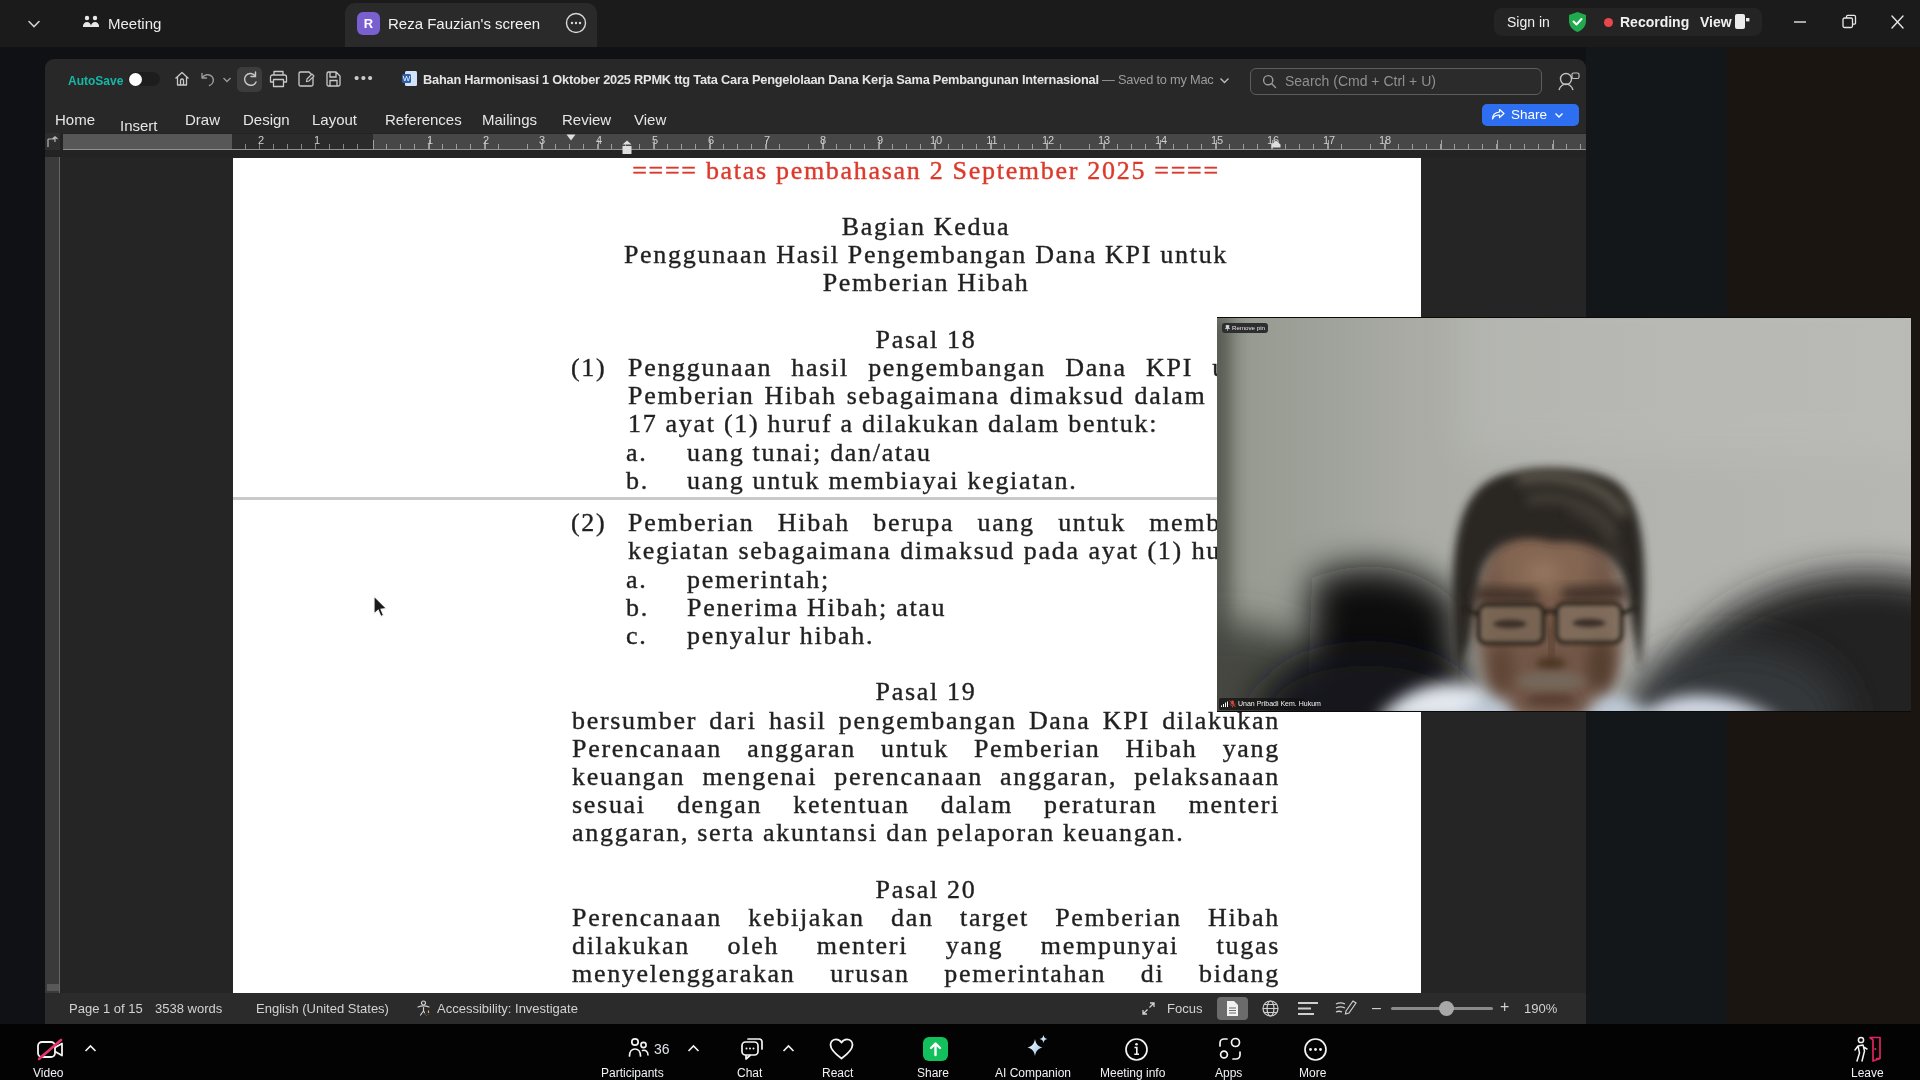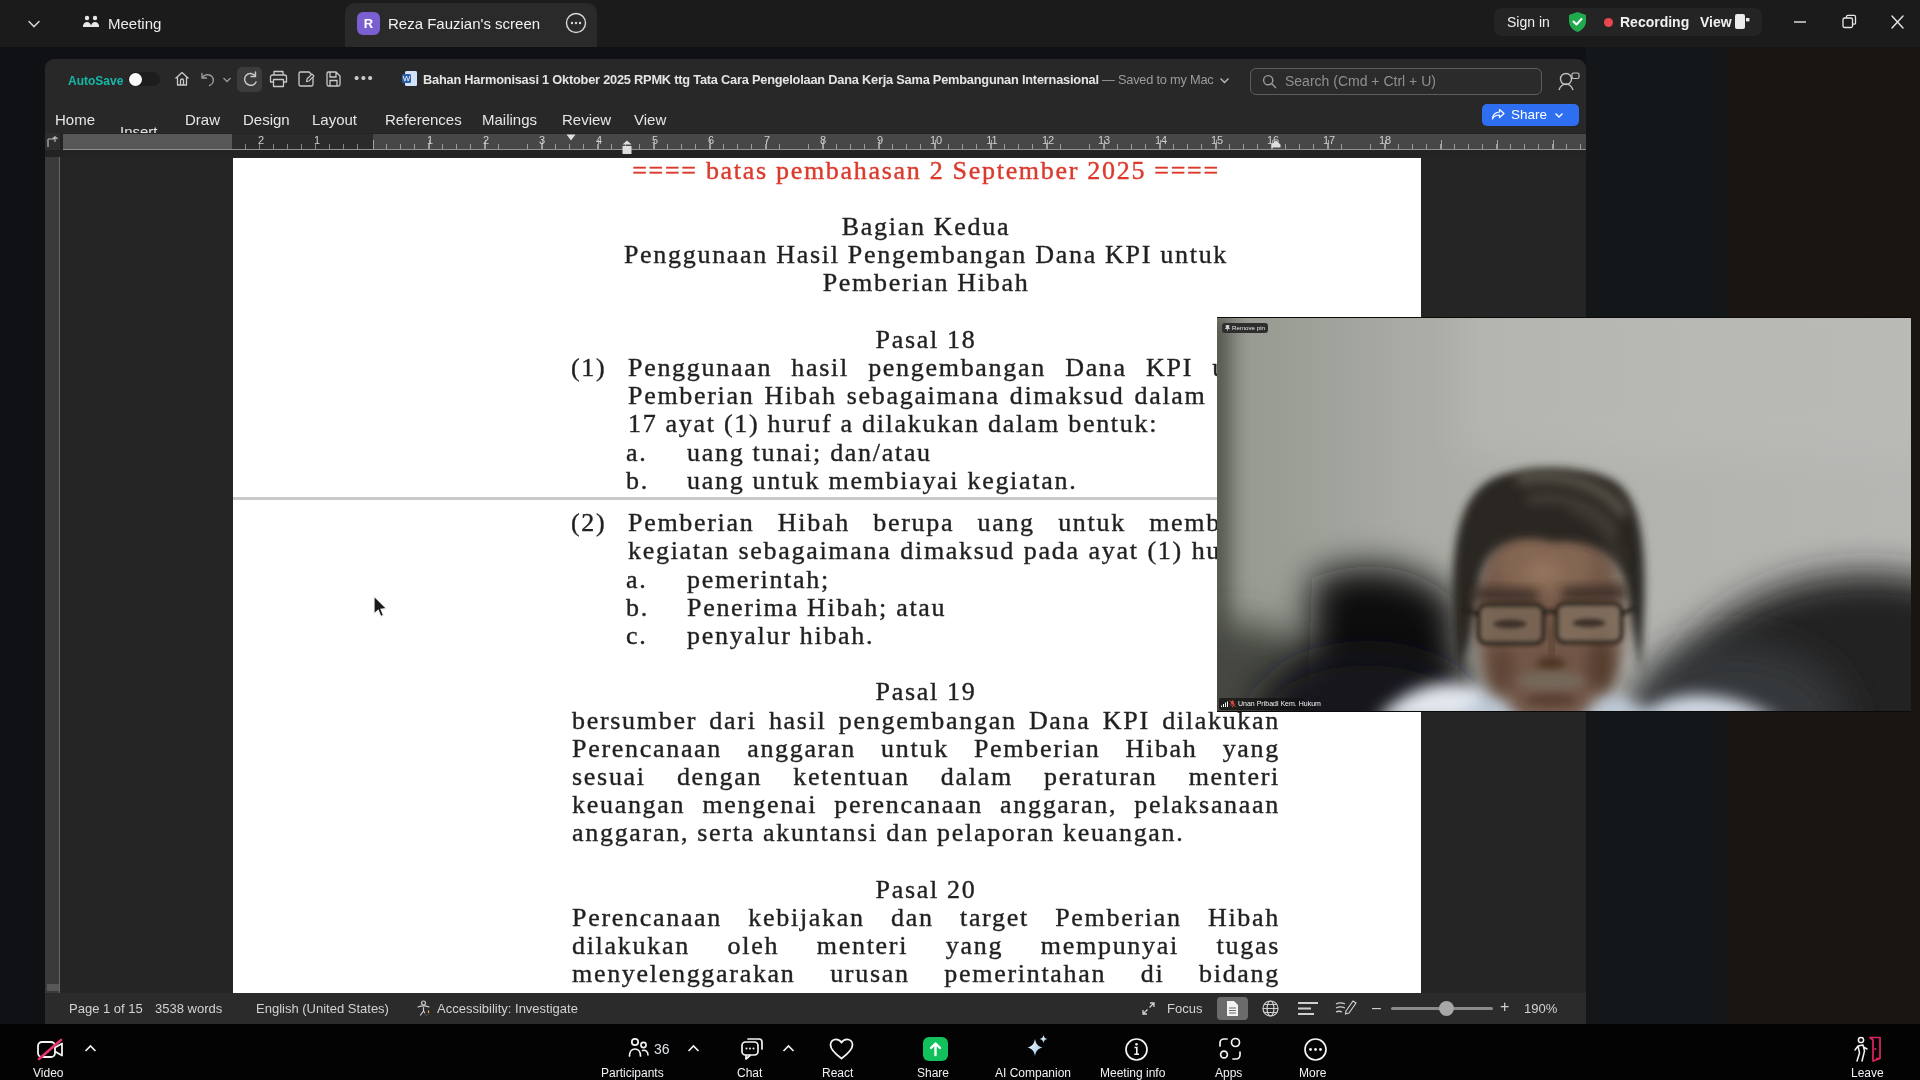--- a/index.html
+++ b/index.html
@@ -121,21 +121,21 @@
     </svg>
   <div class="abs" style="left:1240px;top:14px;color:#909090;font-size:14px;">Search (Cmd + Ctrl + U)</div>
   <svg class="abs" style="left:1512px;top:12px;" width="24" height="21" viewBox="0 0 24 21">
     <circle cx="9" cy="8" r="5.5" stroke="#c2c2c2" stroke-width="1.4" fill="none"></circle>
     <path d="M2 19 c1-4 4.5-6 7-6 s6 2 7 6" stroke="#c2c2c2" stroke-width="1.4" fill="none"></path>
     <rect x="15" y="2" width="7" height="5.5" rx="1.5" stroke="#c2c2c2" stroke-width="1.2" fill="none"></rect>
   </svg>
 
   <div class="abs" style="left:0;top:46px;width:100%;height:34px;color:#e6e6e6;font-size:15px;">
     <span class="abs" style="left:10px;top:6px;">Home</span>
-    <span class="abs" style="left:75px;top:18px;">Insert</span>
+    <span class="abs" style="left:75px;top:12px;">Insert</span>
     <span class="abs" style="left:140px;top:6px;">Draw</span>
     <span class="abs" style="left:198px;top:6px;">Design</span>
     <span class="abs" style="left:267px;top:6px;">Layout</span>
     <span class="abs" style="left:340px;top:6px;">References</span>
     <span class="abs" style="left:437px;top:6px;">Mailings</span>
     <span class="abs" style="left:517px;top:6px;">Review</span>
     <span class="abs" style="left:589px;top:6px;">View</span>
   </div>
 
   <div class="abs" style="left:1437px;top:45px;width:97px;height:22px;background:#2e6ff2;border-radius:5px;color:#fff;font-size:13.5px;">
@@ -220,22 +220,22 @@
     <div class="abs doc" style="left:527px;top:359.3px;width:708px;">
       <div class="li lj"><span class="num">(2)</span>Pemberian Hibah berupa uang untuk membiayai</div>
       <div class="li lj">kegiatan sebagaimana dimaksud pada ayat (1) huruf b</div>
       <div class="ls"><span class="let">a.</span>pemerintah;</div>
       <div class="ls"><span class="let">b.</span>Penerima Hibah; atau</div>
       <div class="ls"><span class="let">c.</span>penyalur hibah.</div>
       <div></div>
       <div class="lc">Pasal 19</div>
       <div class="lj">bersumber dari hasil pengembangan Dana KPI dilakukan</div>
       <div class="lj">Perencanaan anggaran untuk Pemberian Hibah yang</div>
+      <div class="lj">keuangan mengenai perencanaan anggaran, pelaksanaan</div>
       <div class="lj">sesuai dengan ketentuan dalam peraturan menteri</div>
-      <div class="lj">keuangan mengenai perencanaan anggaran, pelaksanaan</div>
       <div class="ll">anggaran, serta akuntansi dan pelaporan keuangan.</div>
       <div></div>
       <div class="lc">Pasal 20</div>
       <div class="lj">Perencanaan kebijakan dan target Pemberian Hibah</div>
       <div class="lj">dilakukan oleh menteri yang mempunyai tugas</div>
       <div class="lj">menyelenggarakan urusan pemerintahan di bidang</div>
     </div>
   </div>
 
   <div class="abs" id="status" style="left:0;top:934px;width:1541px;height:31px;background:#2b2b2b;color:#d2d2d2;font-size:13px;">

